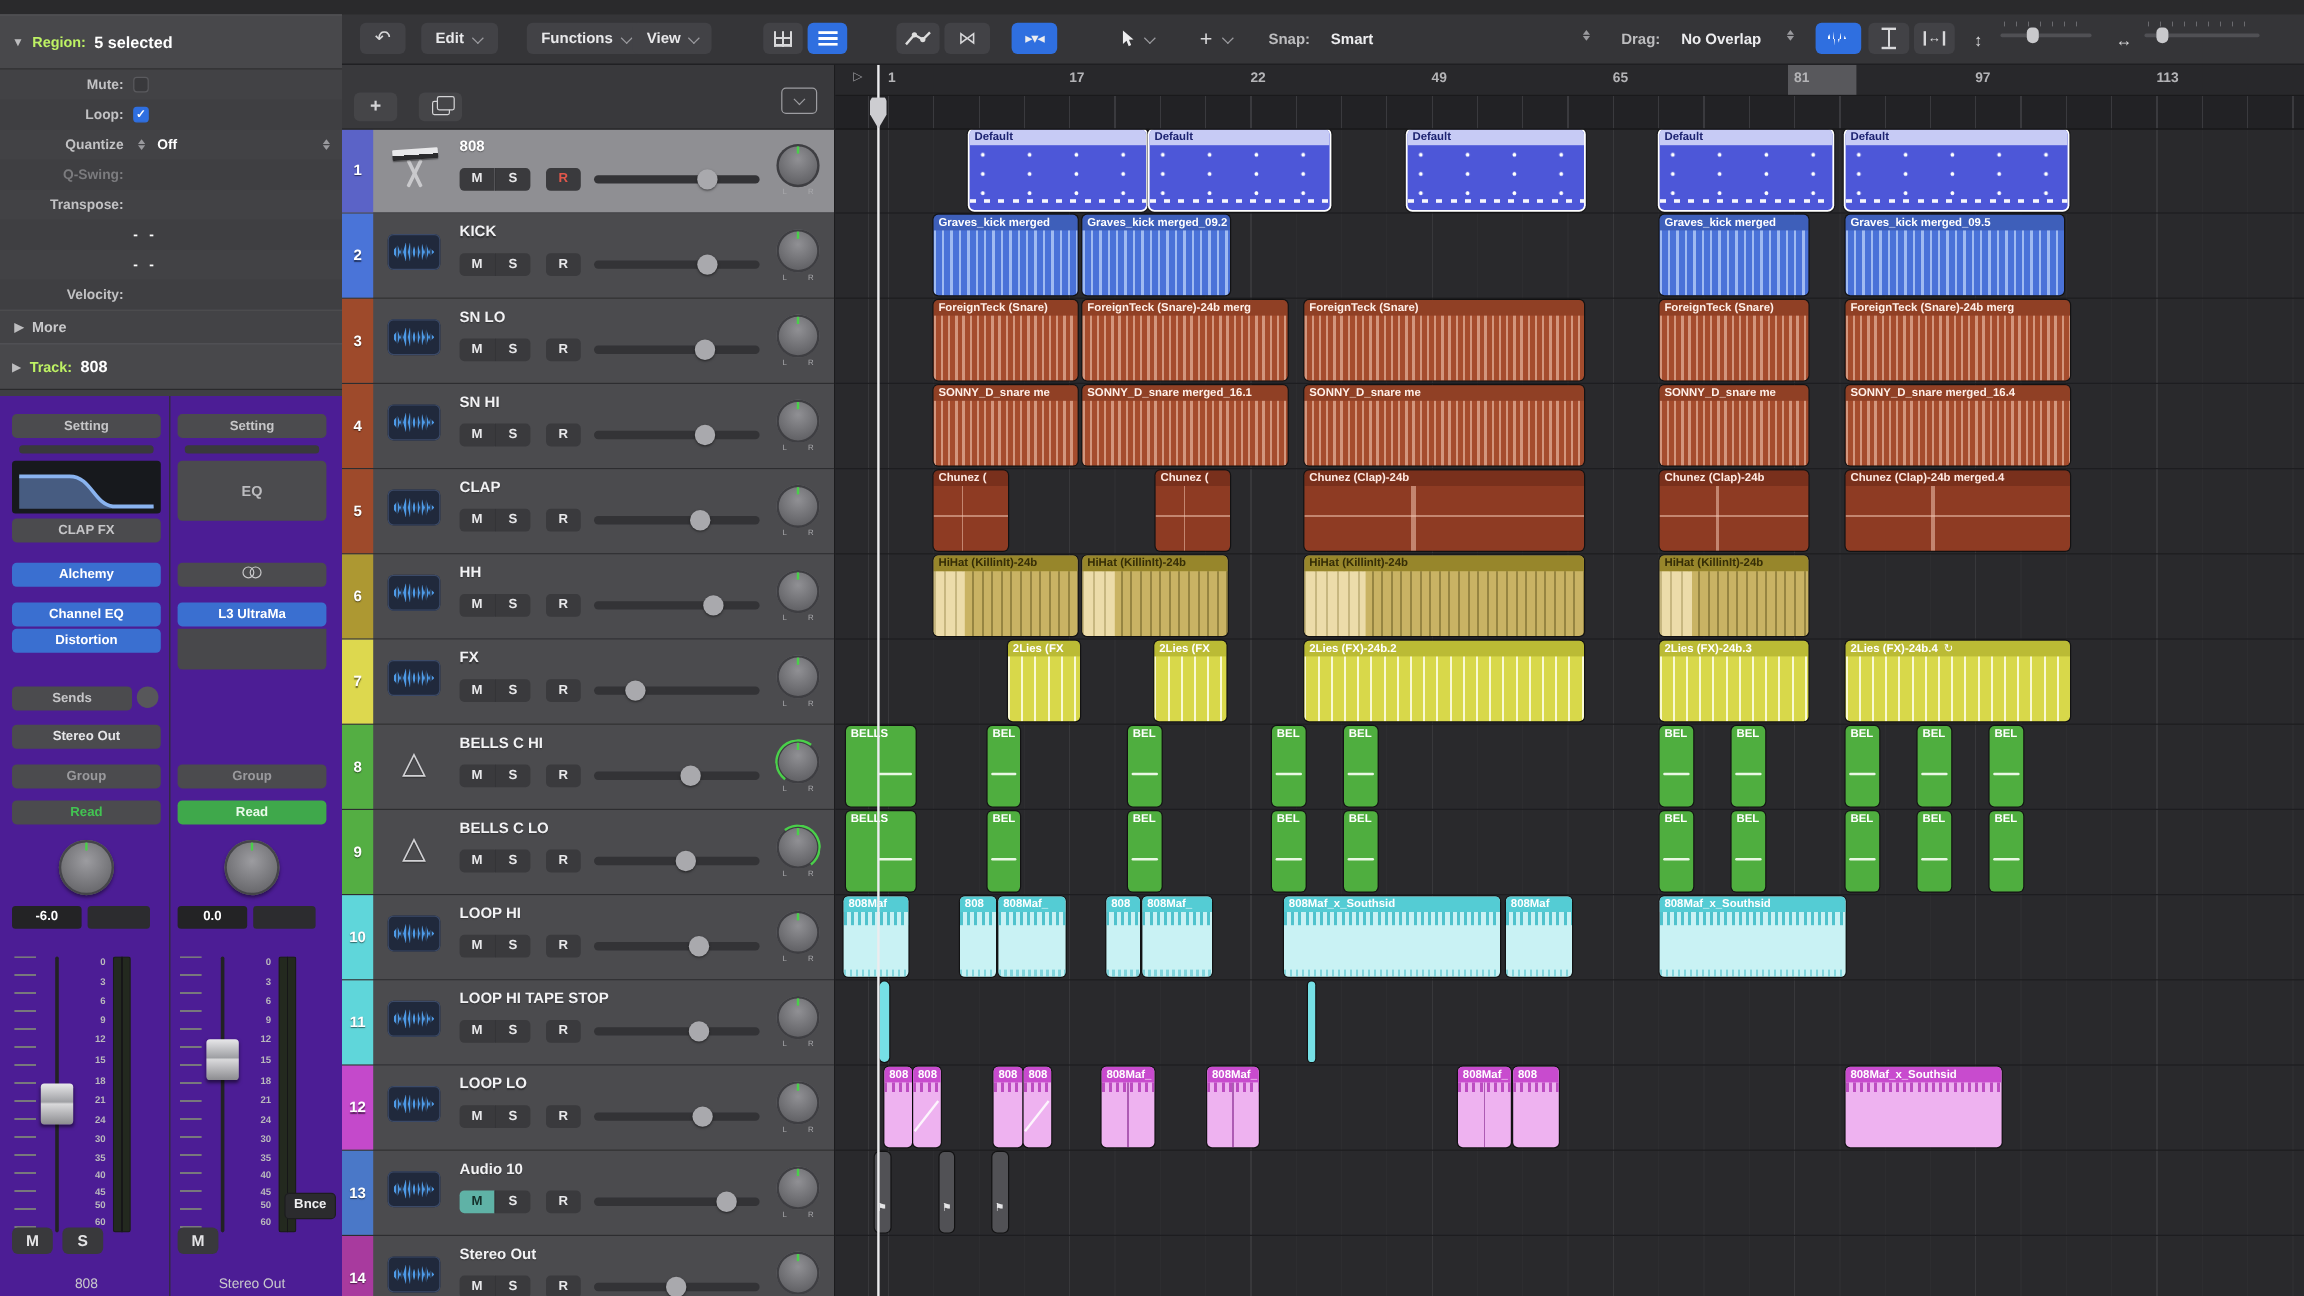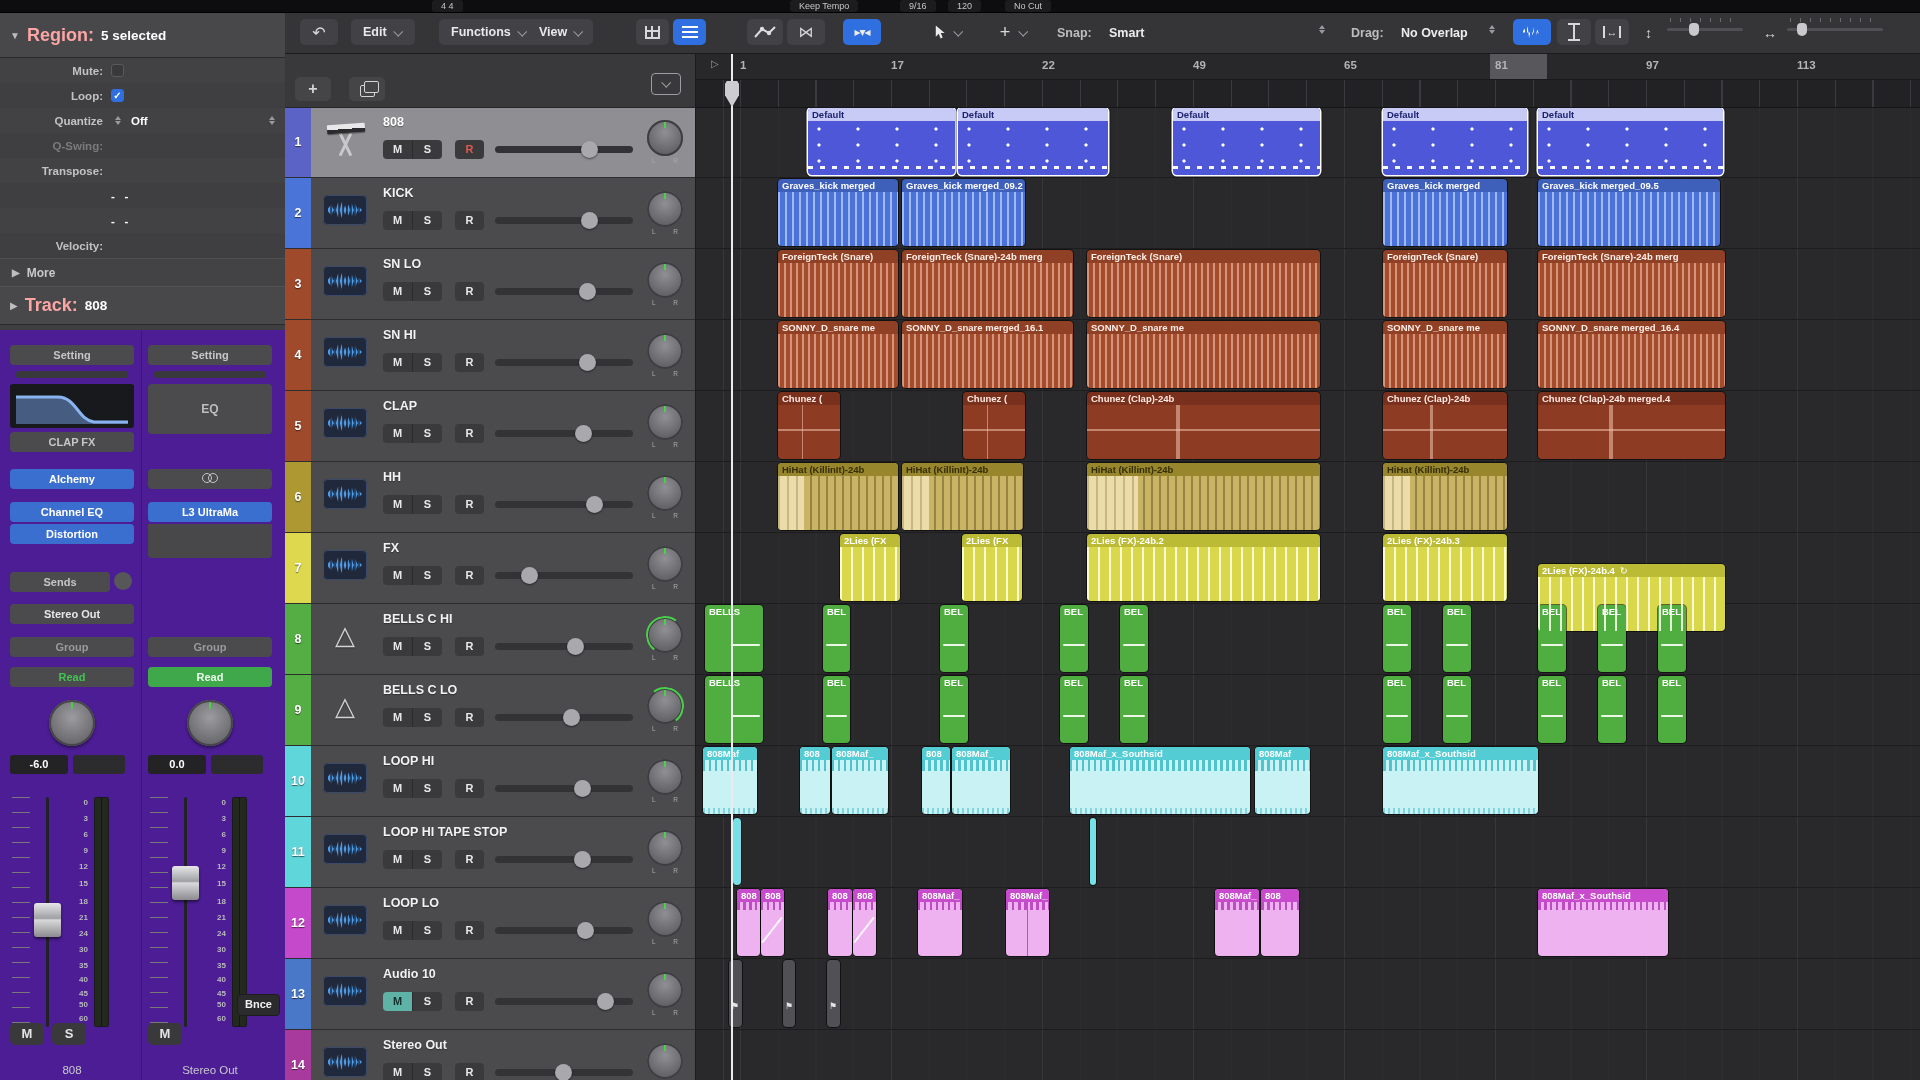--- a/index.html
+++ b/index.html
@@ -10,21 +10,21 @@
   
   .top-strip{position:absolute;left:0;top:0;width:1920px;height:12px;background:#0d0d0f;z-index:40;overflow:hidden;border-bottom:1px solid #000;}
   .ts-item{position:absolute;top:0;background:#1c1c1e;color:#c6c6c8;font-size:9px;line-height:12px;padding:0 9px;border-radius:3px;white-space:nowrap;}
 
   
   .inspector{position:absolute;left:0;top:12px;width:285px;bottom:0;background:#3f3f42;border-right:1px solid #1b1b1d;z-index:20;}
   .region-head,.track-head{display:flex;align-items:center;gap:7px;padding:0 10px;background:#48484b;border-bottom:1px solid #2a2a2c;border-top:1px solid #545457;}
   .region-head{height:44px;}
   .track-head{height:37px;}
   .tri{color:#bdbdbf;font-size:10px;}
-  .rh-label{color:#fca5a5;font-size:18px;font-weight:bold;}
+  .rh-label{color:#bef264;font-size:12px;font-weight:bold;}
   .rh-value{color:#fff;font-size:13.5px;font-weight:bold;}
   .rrow{height:25px;display:flex;align-items:center;font-size:11.5px;color:#c9c9cb;}
   .rrow:nth-child(odd){background:#424245;}
   .rlabel{width:103px;text-align:right;font-weight:bold;color:#c2c2c4;}
   .rlabel.dim{color:#7b7b7e;}
   .rval{margin-left:8px;display:flex;align-items:center;gap:6px;color:#fff;font-weight:bold;}
   .cb{width:13px;height:13px;border-radius:3px;background:#39393c;border:1px solid #5a5a5e;box-sizing:border-box;}
   .cb.on{background:#2f6fe0;border-color:#2f6fe0;color:#fff;font-size:10px;line-height:11px;text-align:center;}
   .stepper{display:inline-flex;flex-direction:column;gap:1px;margin:0 4px;}
   .stepper i{width:0;height:0;border-left:3.5px solid transparent;border-right:3.5px solid transparent;display:block;}
@@ -206,27 +206,20 @@
   .ph-head{position:absolute;left:-6px;top:28px;width:14px;height:26px;background:#cdcdd1;
            clip-path:polygon(12% 0,88% 0,100% 12%,100% 55%,50% 100%,0 55%,0 12%);}
 
   .eqcurve{display:block;}
 </style>
 </head>
 <body>
 
 <div class="app">
 
-  <div class="top-strip" id="top-strip">
-      <span class="ts-item" style="left: 432px;">4 4</span>
-      <span class="ts-item" style="left: 790px;">Keep Tempo</span>
-      <span class="ts-item" style="left: 900px;">9/16</span>
-      <span class="ts-item" style="left: 948px;">120</span>
-      <span class="ts-item" style="left: 1005px;">No Cut</span>
-    </div>
 
   <aside class="inspector">
     <div class="region-head">
       <span class="tri">▼</span>
       <span class="rh-label">Region:</span>
       <span class="rh-value">5 selected</span>
     </div>
     <div id="region-rows">
         <div class="rrow">
           <span class="rlabel">Mute:</span>
@@ -1012,21 +1005,21 @@
         <div class="rg-body"></div>
       </div>
       <div class="rg rg-fx" style="left: 392px; width: 233px; top: 427px;">
         <div class="rg-label">2Lies (FX)-24b.2</div>
         <div class="rg-body"></div>
       </div>
       <div class="rg rg-fx" style="left: 688px; width: 124px; top: 427px;">
         <div class="rg-label">2Lies (FX)-24b.3</div>
         <div class="rg-body"></div>
       </div>
-      <div class="rg rg-fx" style="left: 843px; width: 187px; top: 427px; margin-top: 30px;">
+      <div class="rg rg-fx" style="left: 843px; width: 187px; top: 427px;">
         <div class="rg-label">2Lies (FX)-24b.4<span class="loop-ic">↻</span></div>
         <div class="rg-body"></div>
       </div>
       <div class="rg rg-bells wide" style="left: 10px; width: 58px; top: 498px;">
         <div class="rg-label">BELLS</div>
       </div>
       <div class="rg rg-bells" style="left: 128px; width: 27px; top: 498px;">
         <div class="rg-label">BEL</div>
       </div>
       <div class="rg rg-bells" style="left: 245px; width: 28px; top: 498px;">

